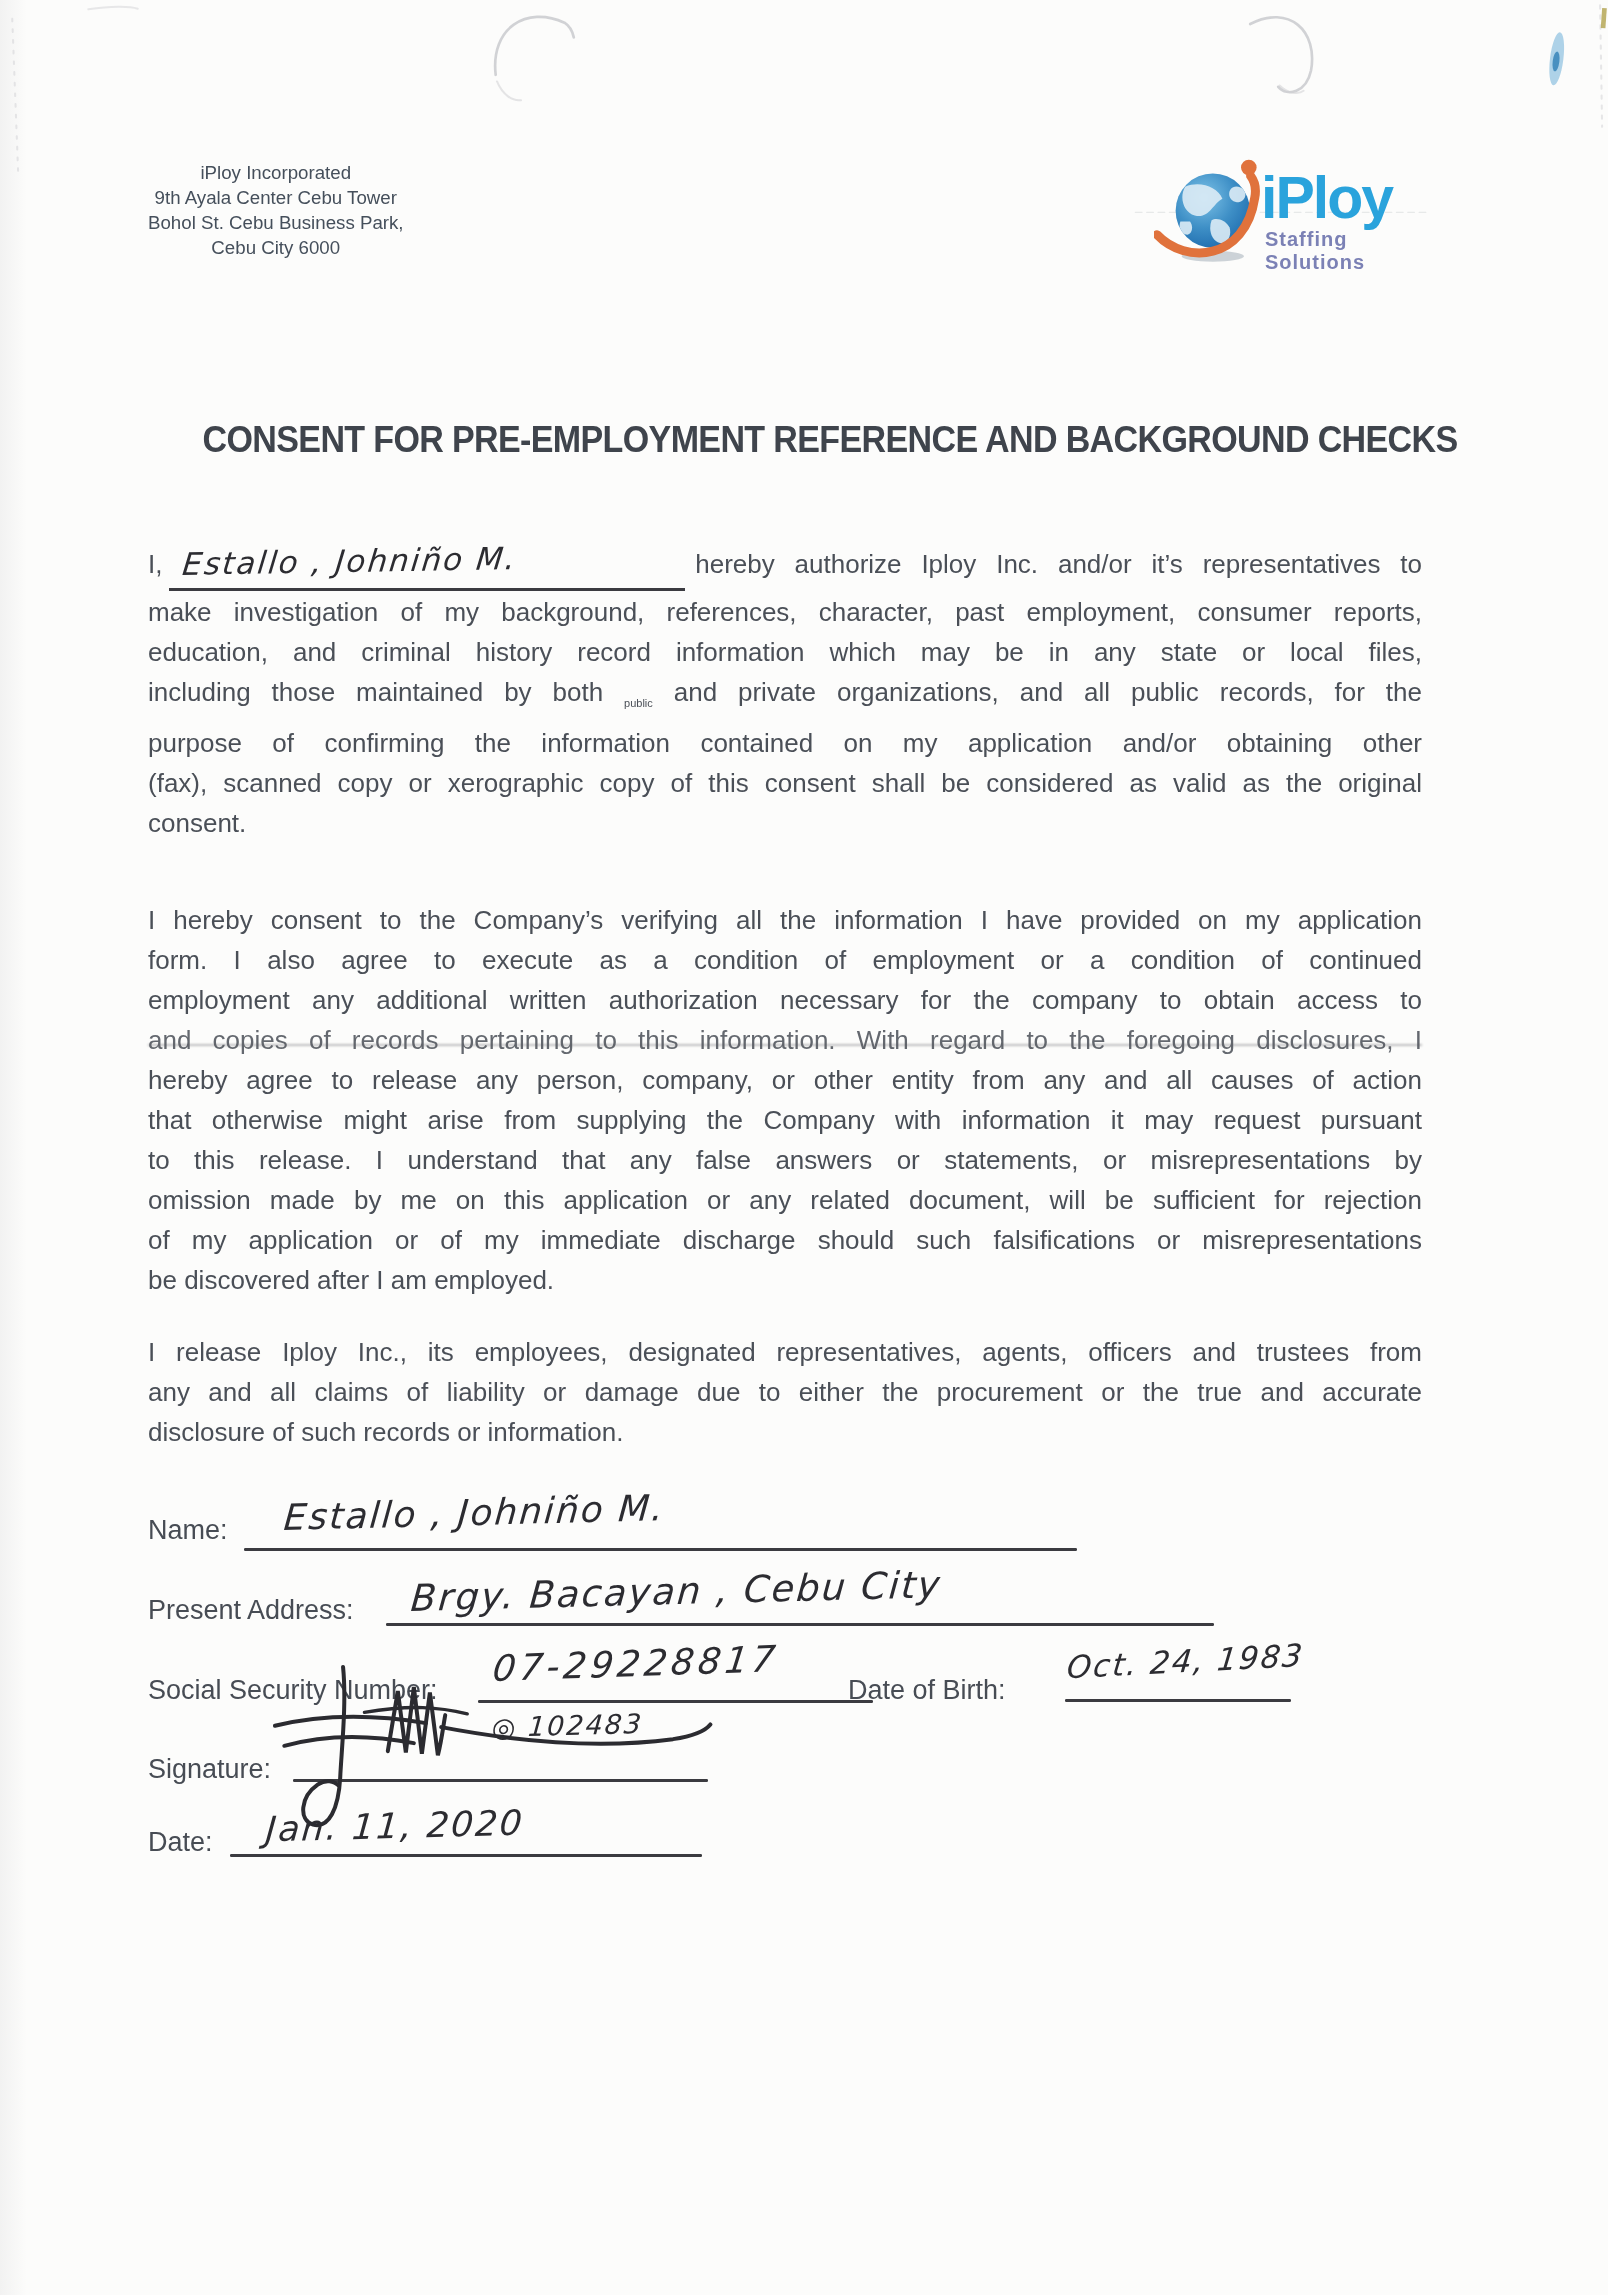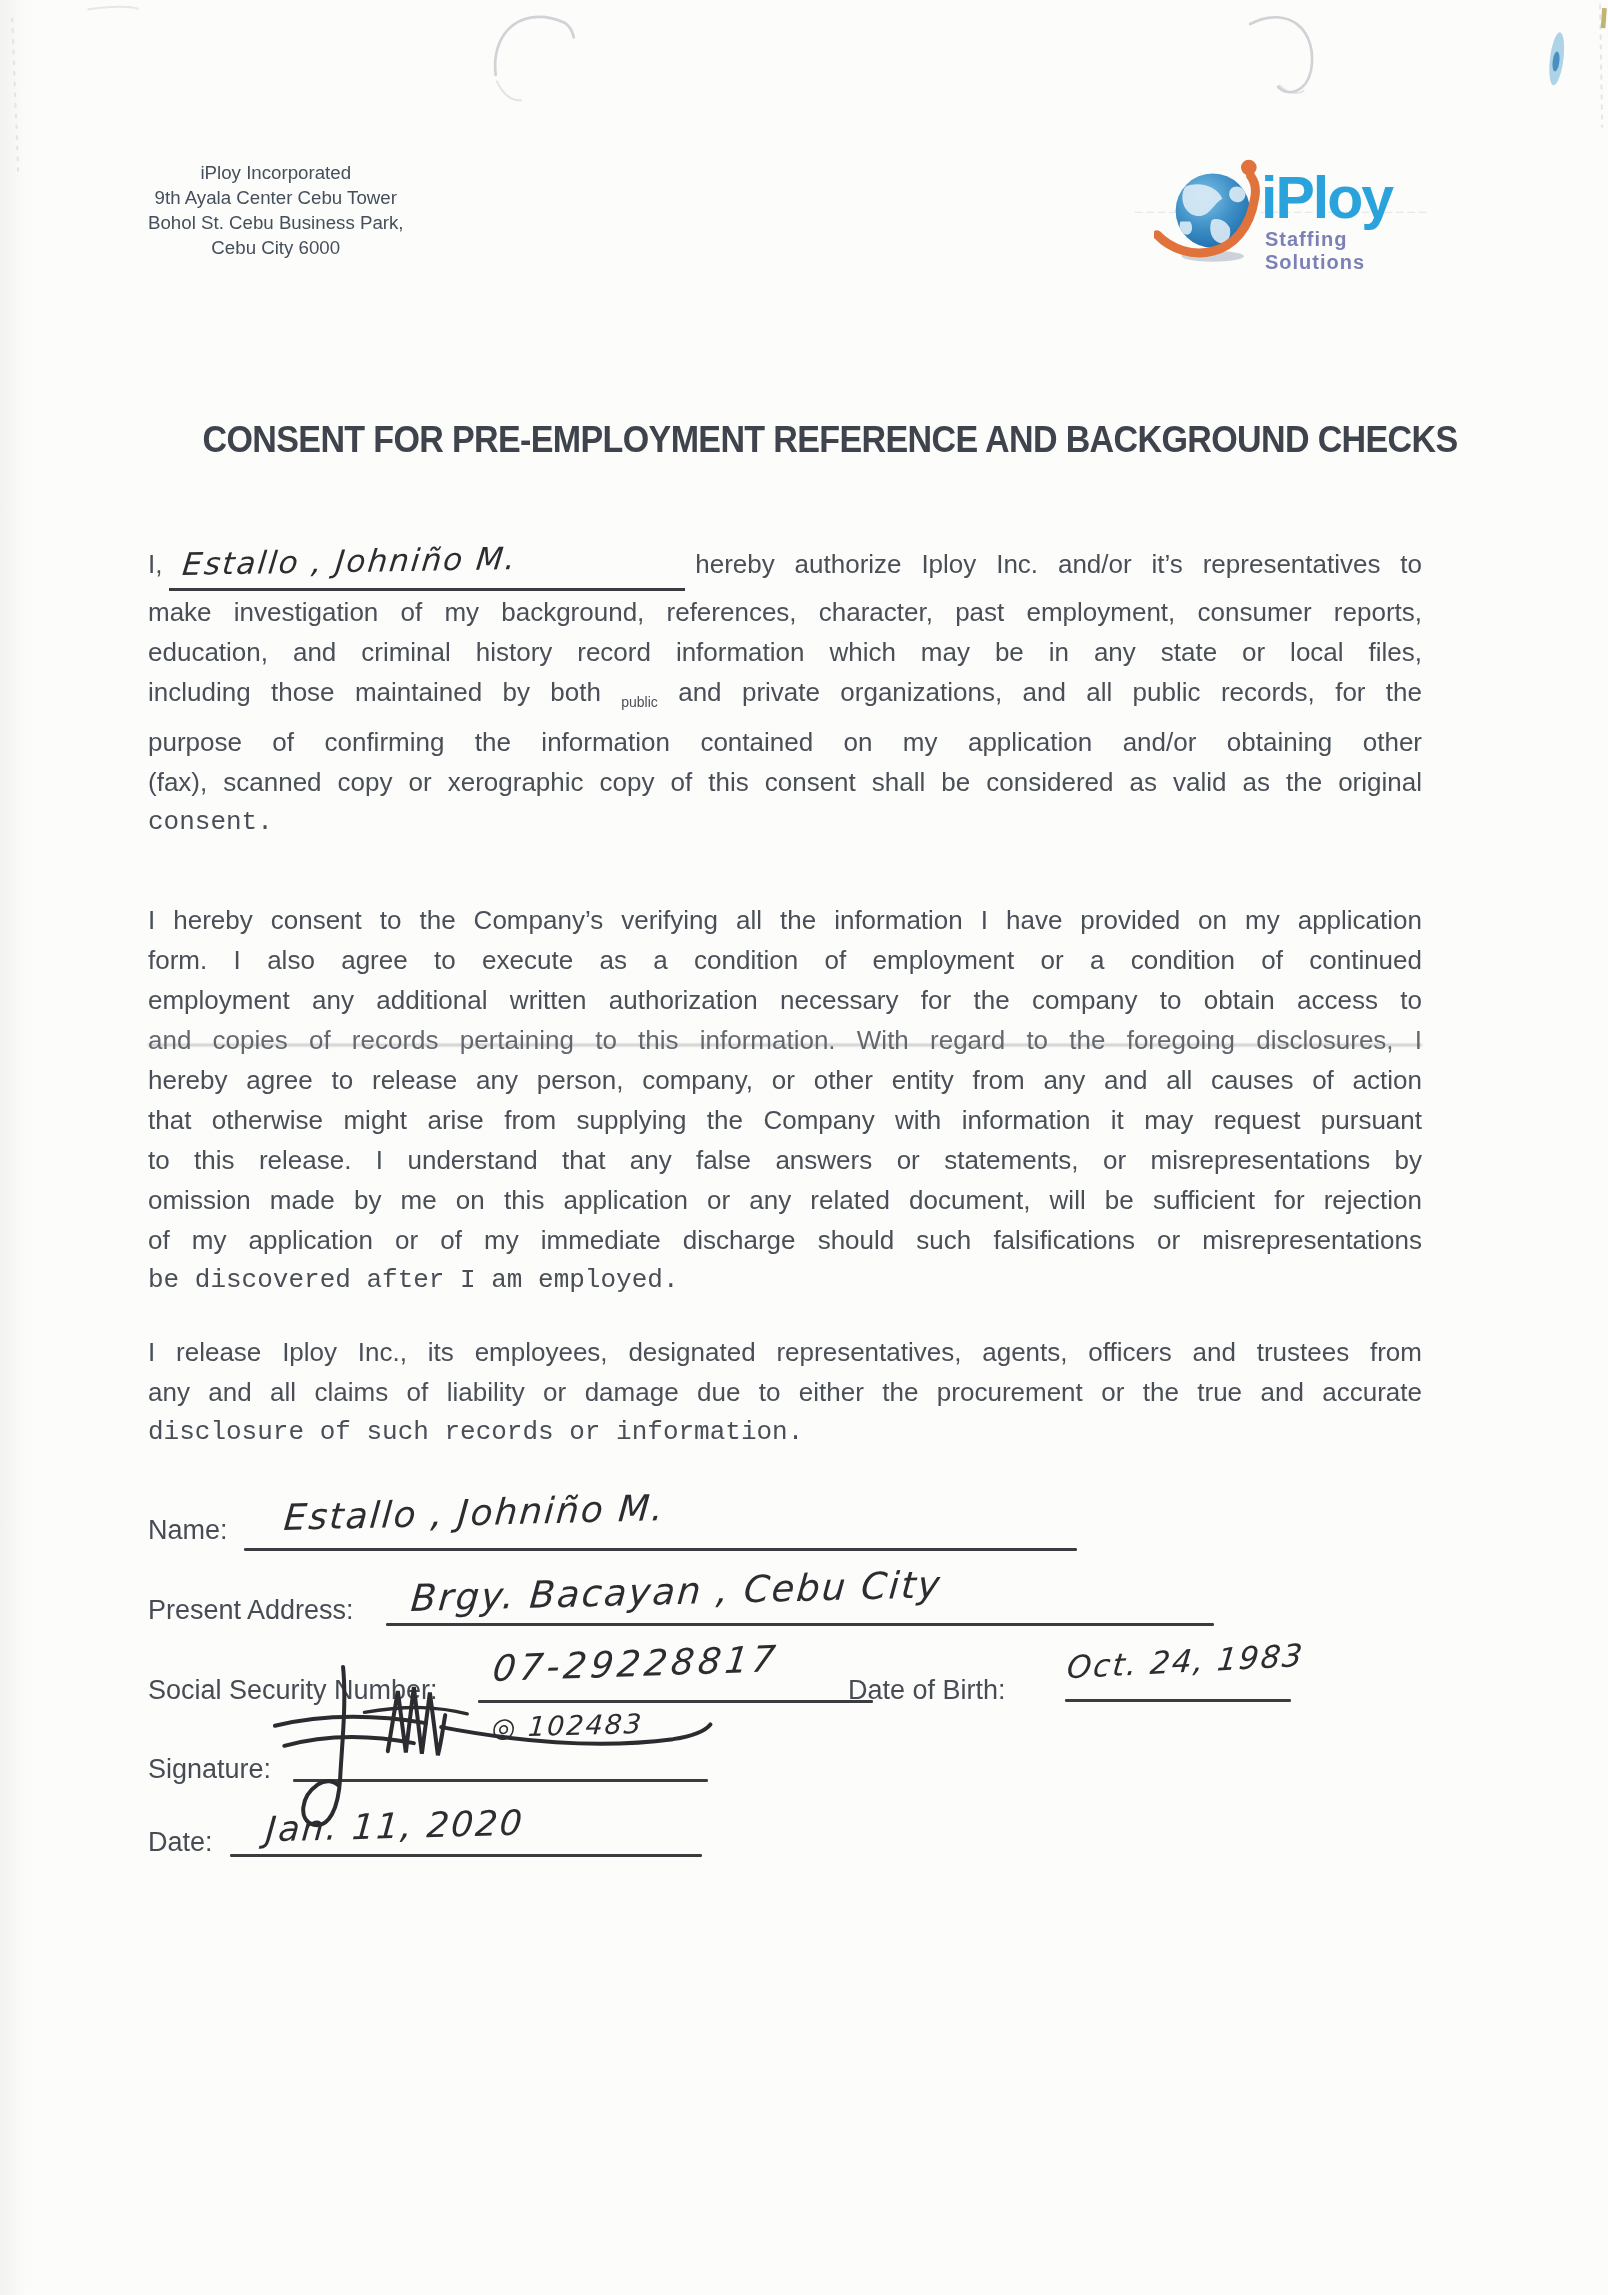--- a/index.html
+++ b/index.html
@@ -26,27 +26,27 @@
 
   
   .title{position:absolute;left:148px;top:419px;width:1274px;text-align:left;}
   .title>span{display:inline-block;font-size:37px;font-weight:bold;letter-spacing:-0.7px;
     color:#3f444c;transform:scaleX(.92);transform-origin:center;white-space:nowrap;}
 
   
   .para{position:absolute;left:148px;width:1274px;font-size:26px;line-height:40px;color:var(--ink-text,#4a4f57);}
   .p1{top:542px;} .p2{top:900px;} .p3{top:1332px;}
   .jl{text-align:justify;text-align-last:justify;}
-  .ll{text-align:center;text-align-last:left;font-family:Liberation Mono, monospace;}
+  .ll{text-align:center;text-align-last:left;}
   .line1{display:flex;align-items:baseline;}
   .intro{flex:none;}
   .hwslot{flex:none;width:502px;border-bottom:3.3px solid var(--line,#3b3b40);
     margin:0 10.7px 0 6.7px;padding:0 0 5.3px 13.4px;position:relative;top:-1.3px;}
   .l1rest{flex:1 1 auto;display:block;text-align:justify;text-align-last:justify;}
-  .sub{font-size:14px;vertical-align:-6px;letter-spacing:0;}
+  .sub{font-size:11px;vertical-align:-6px;letter-spacing:0;}
   .distort{filter:blur(0.7px);opacity:.85;position:relative;}
   .distort::after{content:"";position:absolute;left:0;right:0;top:24px;height:2px;
     background:rgba(60,60,66,.38);filter:blur(1px);}
 
   
   .hw{font-family:"DejaVu Sans", sans-serif;font-style:italic;color:var(--ink-hand,#2c2c31);
     letter-spacing:2px;display:inline-block;white-space:nowrap;transform:skewX(-7deg) rotate(-1deg);}
   .hw-inline{font-size:31px;}
   .hwv{position:absolute;font-family:"DejaVu Sans", sans-serif;font-style:italic;
     color:var(--ink-hand,#2c2c31);letter-spacing:2px;white-space:nowrap;

